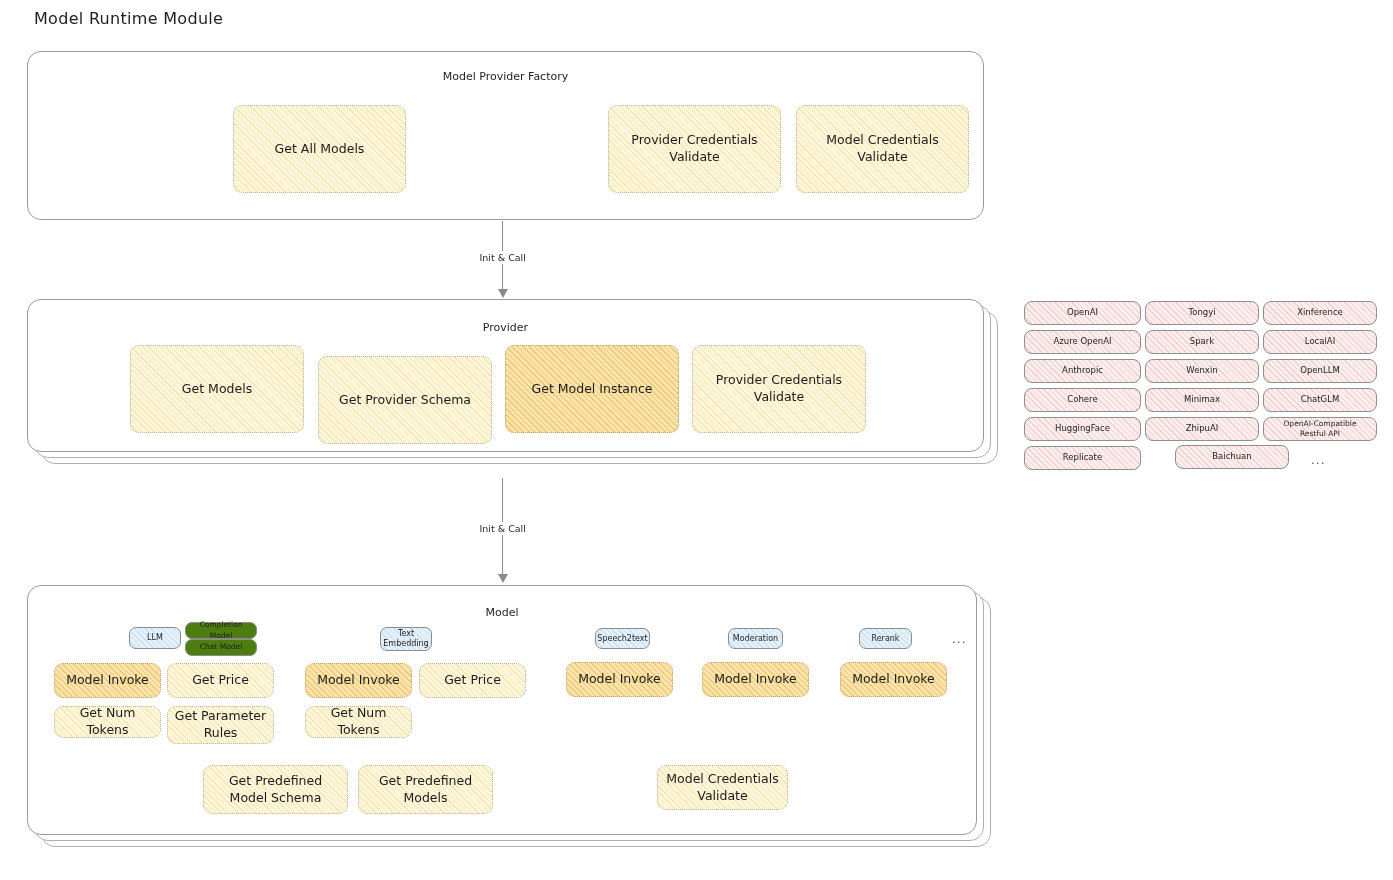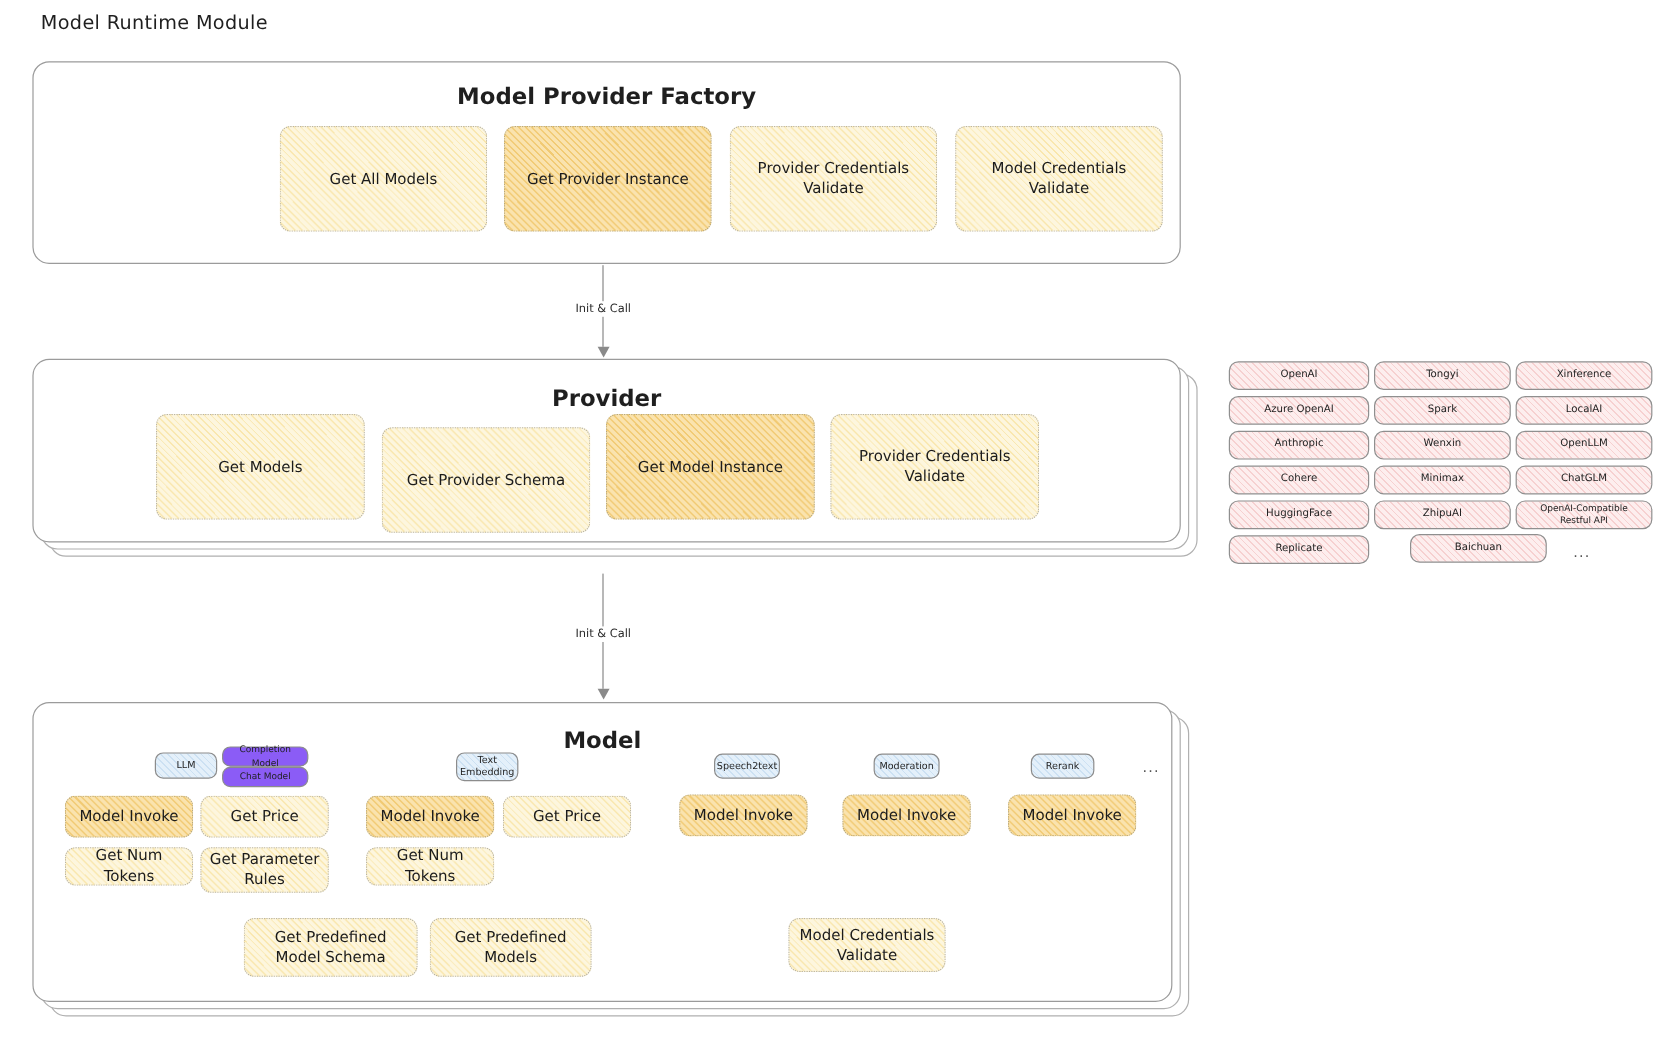--- a/index.html
+++ b/index.html
@@ -34,23 +34,22 @@
     border-radius: 14px;
   }
   .sketchbox.layer {
     background: #ffffff;
     border-color: #b0b0b0;
   }
   .container-title {
     position: absolute;
     left: 0; right: 0;
     text-align: center;
-    font-size: 19px;
-    color: #1f1f1f;
-    font-weight: bold;
+    font-size: 11px;
+    color: #1f1f1f;
   }
 
   
   .node {
     position: absolute;
     border-radius: 9px;
     display: flex;
     align-items: center;
     justify-content: center;
     text-align: center;
@@ -93,21 +92,21 @@
         rgba(120,170,215,.22) 0px, rgba(120,170,215,.22) 1px,
         rgba(255,255,255,0) 1px, rgba(255,255,255,0) 4px);
     border: 1.2px solid #8c8c8c;
     border-radius: 7px;
     font-size: 8px;
     color: #1f1f1f;
     line-height: 1.2;
   }
   
   .node.white {
-    background: #8b5cf6;
+    background: #4d7c0f;
     border: 1.2px solid #8c8c8c;
     border-radius: 7px;
     font-size: 8px;
     color: #1f1f1f;
   }
 
   .ellipsis {
     position: absolute;
     font-size: 12px;
     color: #555;
@@ -145,21 +144,20 @@
 <body>
 
 <div id="canvas">
 
   <div class="page-title">Model Runtime Module</div>
 
   <div class="sketchbox" style="left:27px; top:51px; width:957px; height:169px;">
     <div class="container-title" style="top:18px;">Model Provider Factory</div>
   </div>
   <div class="node cream" style="left:233px; top:105px; width:173px; height:88px;">Get All Models</div>
-  <div class="node amber" style="left:420px; top:105px; width:173px; height:88px;">Get Provider Instance</div>
   <div class="node cream" style="left:608px; top:105px; width:173px; height:88px;">Provider Credentials Validate</div>
   <div class="node cream" style="left:796px; top:105px; width:173px; height:88px;">Model Credentials Validate</div>
 
   <div class="conn" style="left:502px; top:221px; height:77px;">
     <div class="line" style="height:68px;"></div>
     <div class="head" style="top:68px;"></div>
     <div class="lbl" style="top:30px;">Init &amp; Call</div>
   </div>
 
   <div class="sketchbox layer" style="left:41px; top:311px; width:957px; height:153px;"></div>

